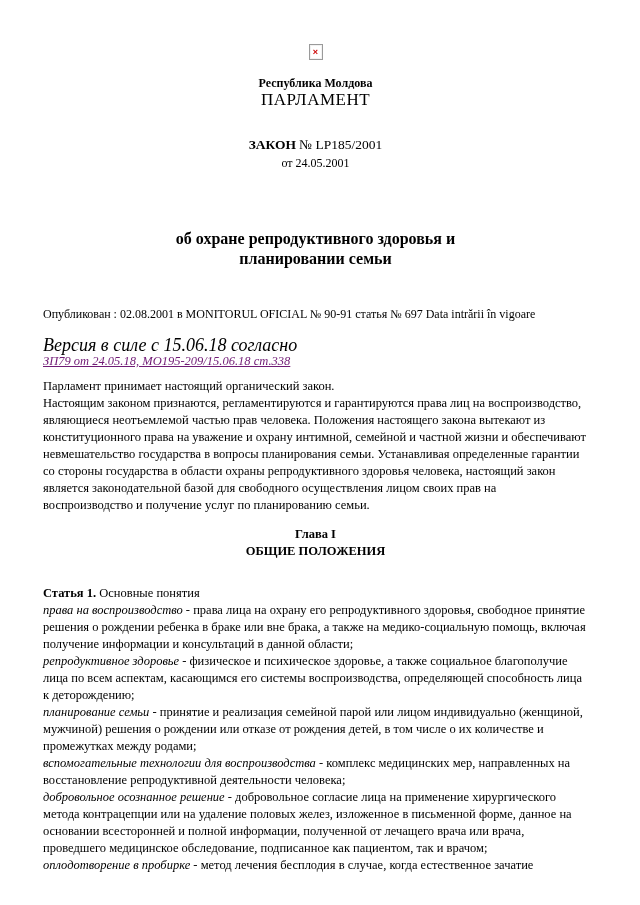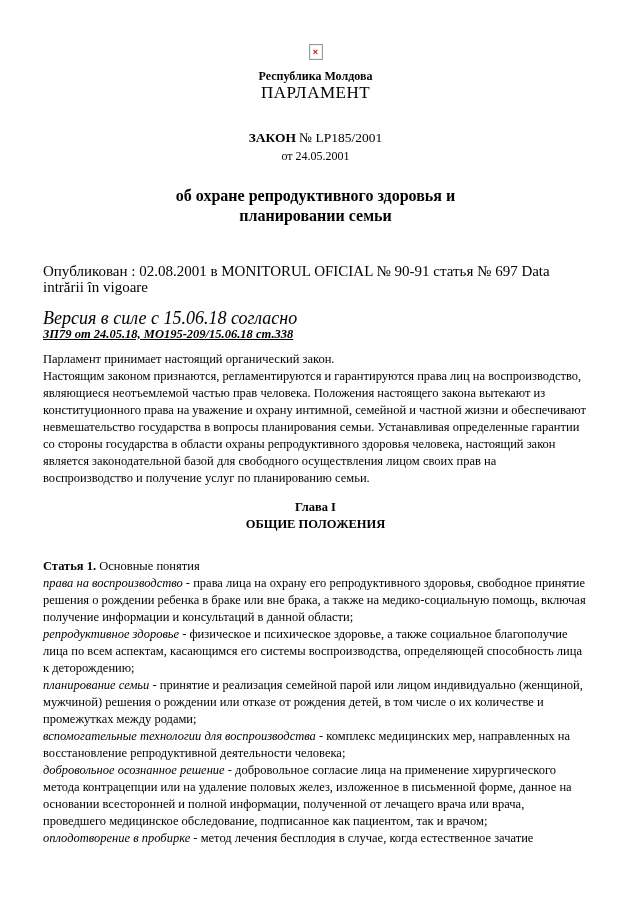--- a/index.html
+++ b/index.html
@@ -24,21 +24,21 @@
     align-items: center; justify-content: center;
     box-shadow: inset 0 0 0 1px #f2f2f2;
   }
   .broken-img .red-x {
     color: #cc0000;
     font-family: "Liberation Sans", sans-serif;
     font-size: 9px; font-weight: bold; line-height: 9px;
   }
 
   .country {
-    margin-top: 9px;
+    margin-top: 16px;
     text-align: center;
     font-weight: bold;
     font-size: 12px; line-height: 14px;
   }
   .parliament {
     text-align: center;
     font-size: 17px; line-height: 19px;
     letter-spacing: 0.5px;
   }
   .law-line {
@@ -46,41 +46,40 @@
     text-align: center;
     font-size: 13.5px; line-height: 16px;
   }
   .law-line .law-label { font-weight: bold; }
   .law-date {
     margin-top: 2px;
     text-align: center;
     font-size: 12px; line-height: 16px;
   }
   .law-title {
-    margin-top: 22px;
+    margin-top: 58px;
     text-align: center;
     font-weight: bold;
     font-size: 16px; line-height: 20px;
   }
 
   .pub-line {
     margin-top: 37px;
-    font-size: 15px; line-height: 16px;
+    font-size: 12px; line-height: 16px;
   }
   .version-line {
     margin-top: 15px;
     font-style: italic;
     font-size: 18px; line-height: 16px;
   }
   .link-line { font-size: 12.5px; line-height: 16px; }
   .amend-link {
     font-style: italic;
-    color: #000000;
+    color: #701a75;
     text-decoration: underline;
-    font-weight: bold;
   }
 
   .text-block {
     margin-top: 9px;
     font-size: 12.5px;
     line-height: 17px;
     text-align: left;
   }
   .chapter {
     margin-top: 12px;

